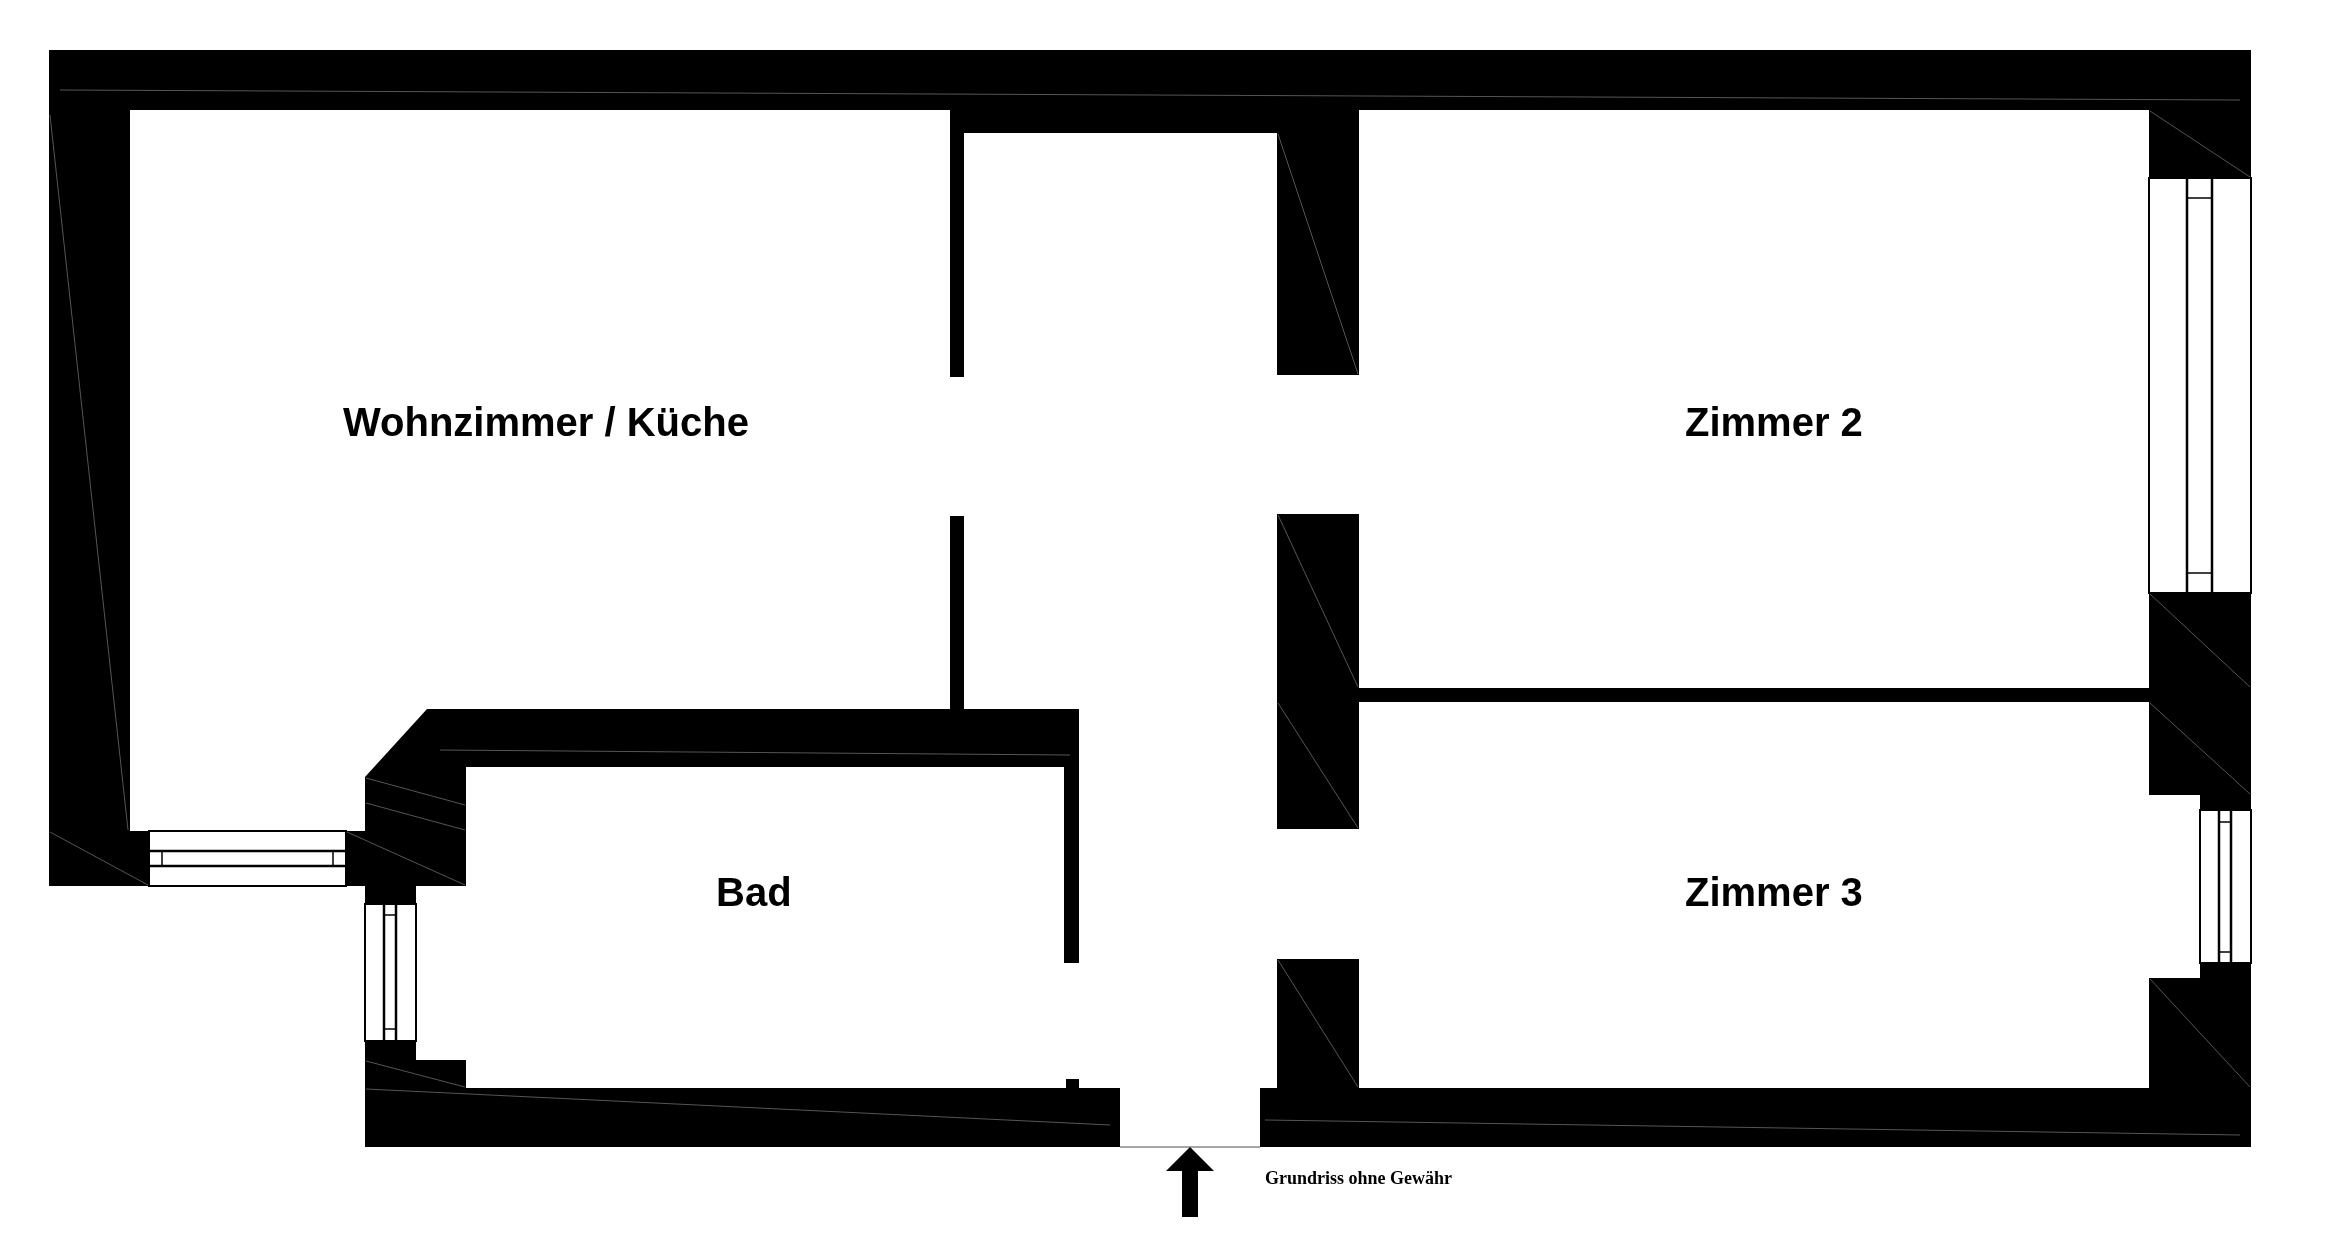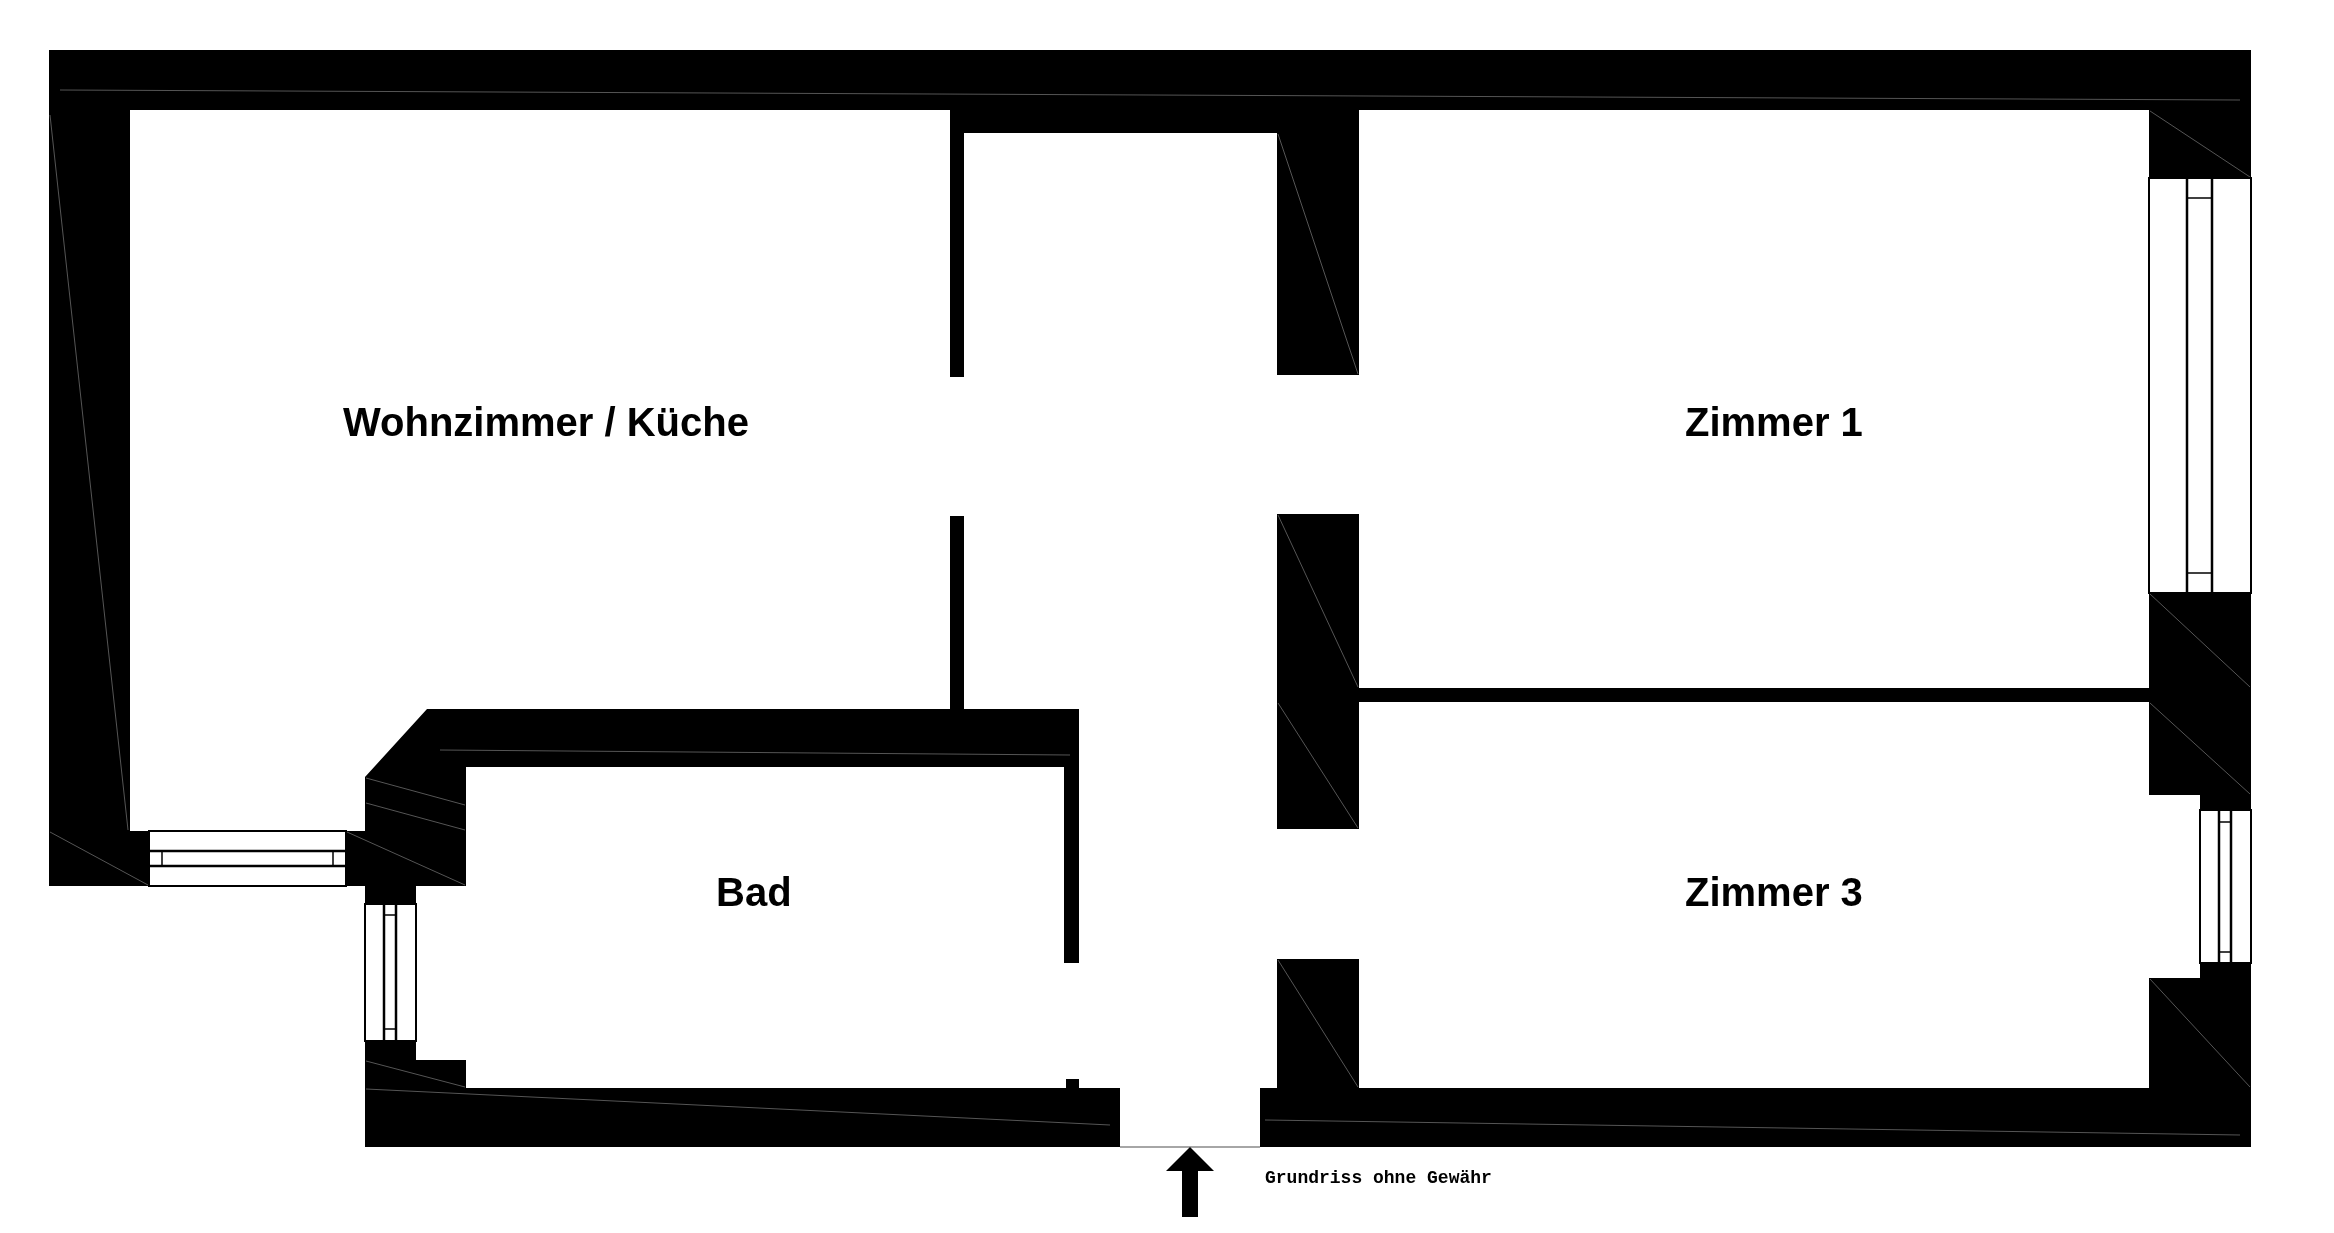--- a/index.html
+++ b/index.html
@@ -4,21 +4,21 @@
   <style>
     html, body { margin: 0; padding: 0; background: #ffffff; }
     body { width: 2334px; height: 1233px; overflow: hidden; position: relative; font-family: "Liberation Sans", sans-serif; }
     #plan { position: absolute; left: 0; top: 0; width: 2334px; height: 1233px; }
     .wall { fill: #000000; }
     .hatch { stroke: #555555; stroke-width: 1; fill: none; }
     .win-bg { fill: #ffffff; stroke: #000000; stroke-width: 2; }
     .win-line { stroke: #000000; stroke-width: 2.5; fill: none; }
     .win-thin { stroke: #000000; stroke-width: 1.5; fill: none; }
     .room-label { position: absolute; font-family: "Liberation Sans", sans-serif; font-weight: bold; font-size: 40px; color: #000000; white-space: nowrap; line-height: 1; margin-top: 16px; }
-    .disclaimer { position: absolute; font-family: Liberation Mono, monospace; font-weight: bold; font-size: 18px; color: #000000; white-space: nowrap; line-height: 1; }
+    .disclaimer { position: absolute; font-family: Liberation Serif, serif; font-weight: bold; font-size: 18px; color: #000000; white-space: nowrap; line-height: 1; }
   </style>
 </head>
 <body>
 
 <svg id="plan" viewBox="0 0 2334 1233" xmlns="http://www.w3.org/2000/svg">
 
   <rect class="wall" x="49" y="50" width="2202" height="60"></rect>
   <line class="hatch" x1="60" y1="90" x2="2240" y2="100"></line>
 
   <rect class="wall" x="49" y="110" width="81" height="721"></rect>
@@ -107,16 +107,16 @@
   <rect class="wall" x="2149" y="978" width="102" height="110"></rect>
   <line class="hatch" x1="2150" y1="979" x2="2250" y2="1087"></line>
 
   <g>
     <polygon fill="#000000" points="1190,1147 1214,1171 1166,1171"></polygon>
     <rect fill="#000000" x="1182" y="1171" width="16" height="46"></rect>
   </g>
 </svg>
 
 <div class="room-label" style="left:343px; top:386px;">Wohnzimmer / Küche</div>
-<div class="room-label" style="left:1685px; top:386px;">Zimmer 1</div>
+<div class="room-label" style="left:1685px; top:386px;">Zimmer 2</div>
 <div class="room-label" style="left:716px; top:856px;">Bad</div>
 <div class="room-label" style="left:1685px; top:856px;">Zimmer 3</div>
 <div class="disclaimer" style="left:1265px; top:1169px;">Grundriss ohne Gewähr</div>
 
 </body></html>

